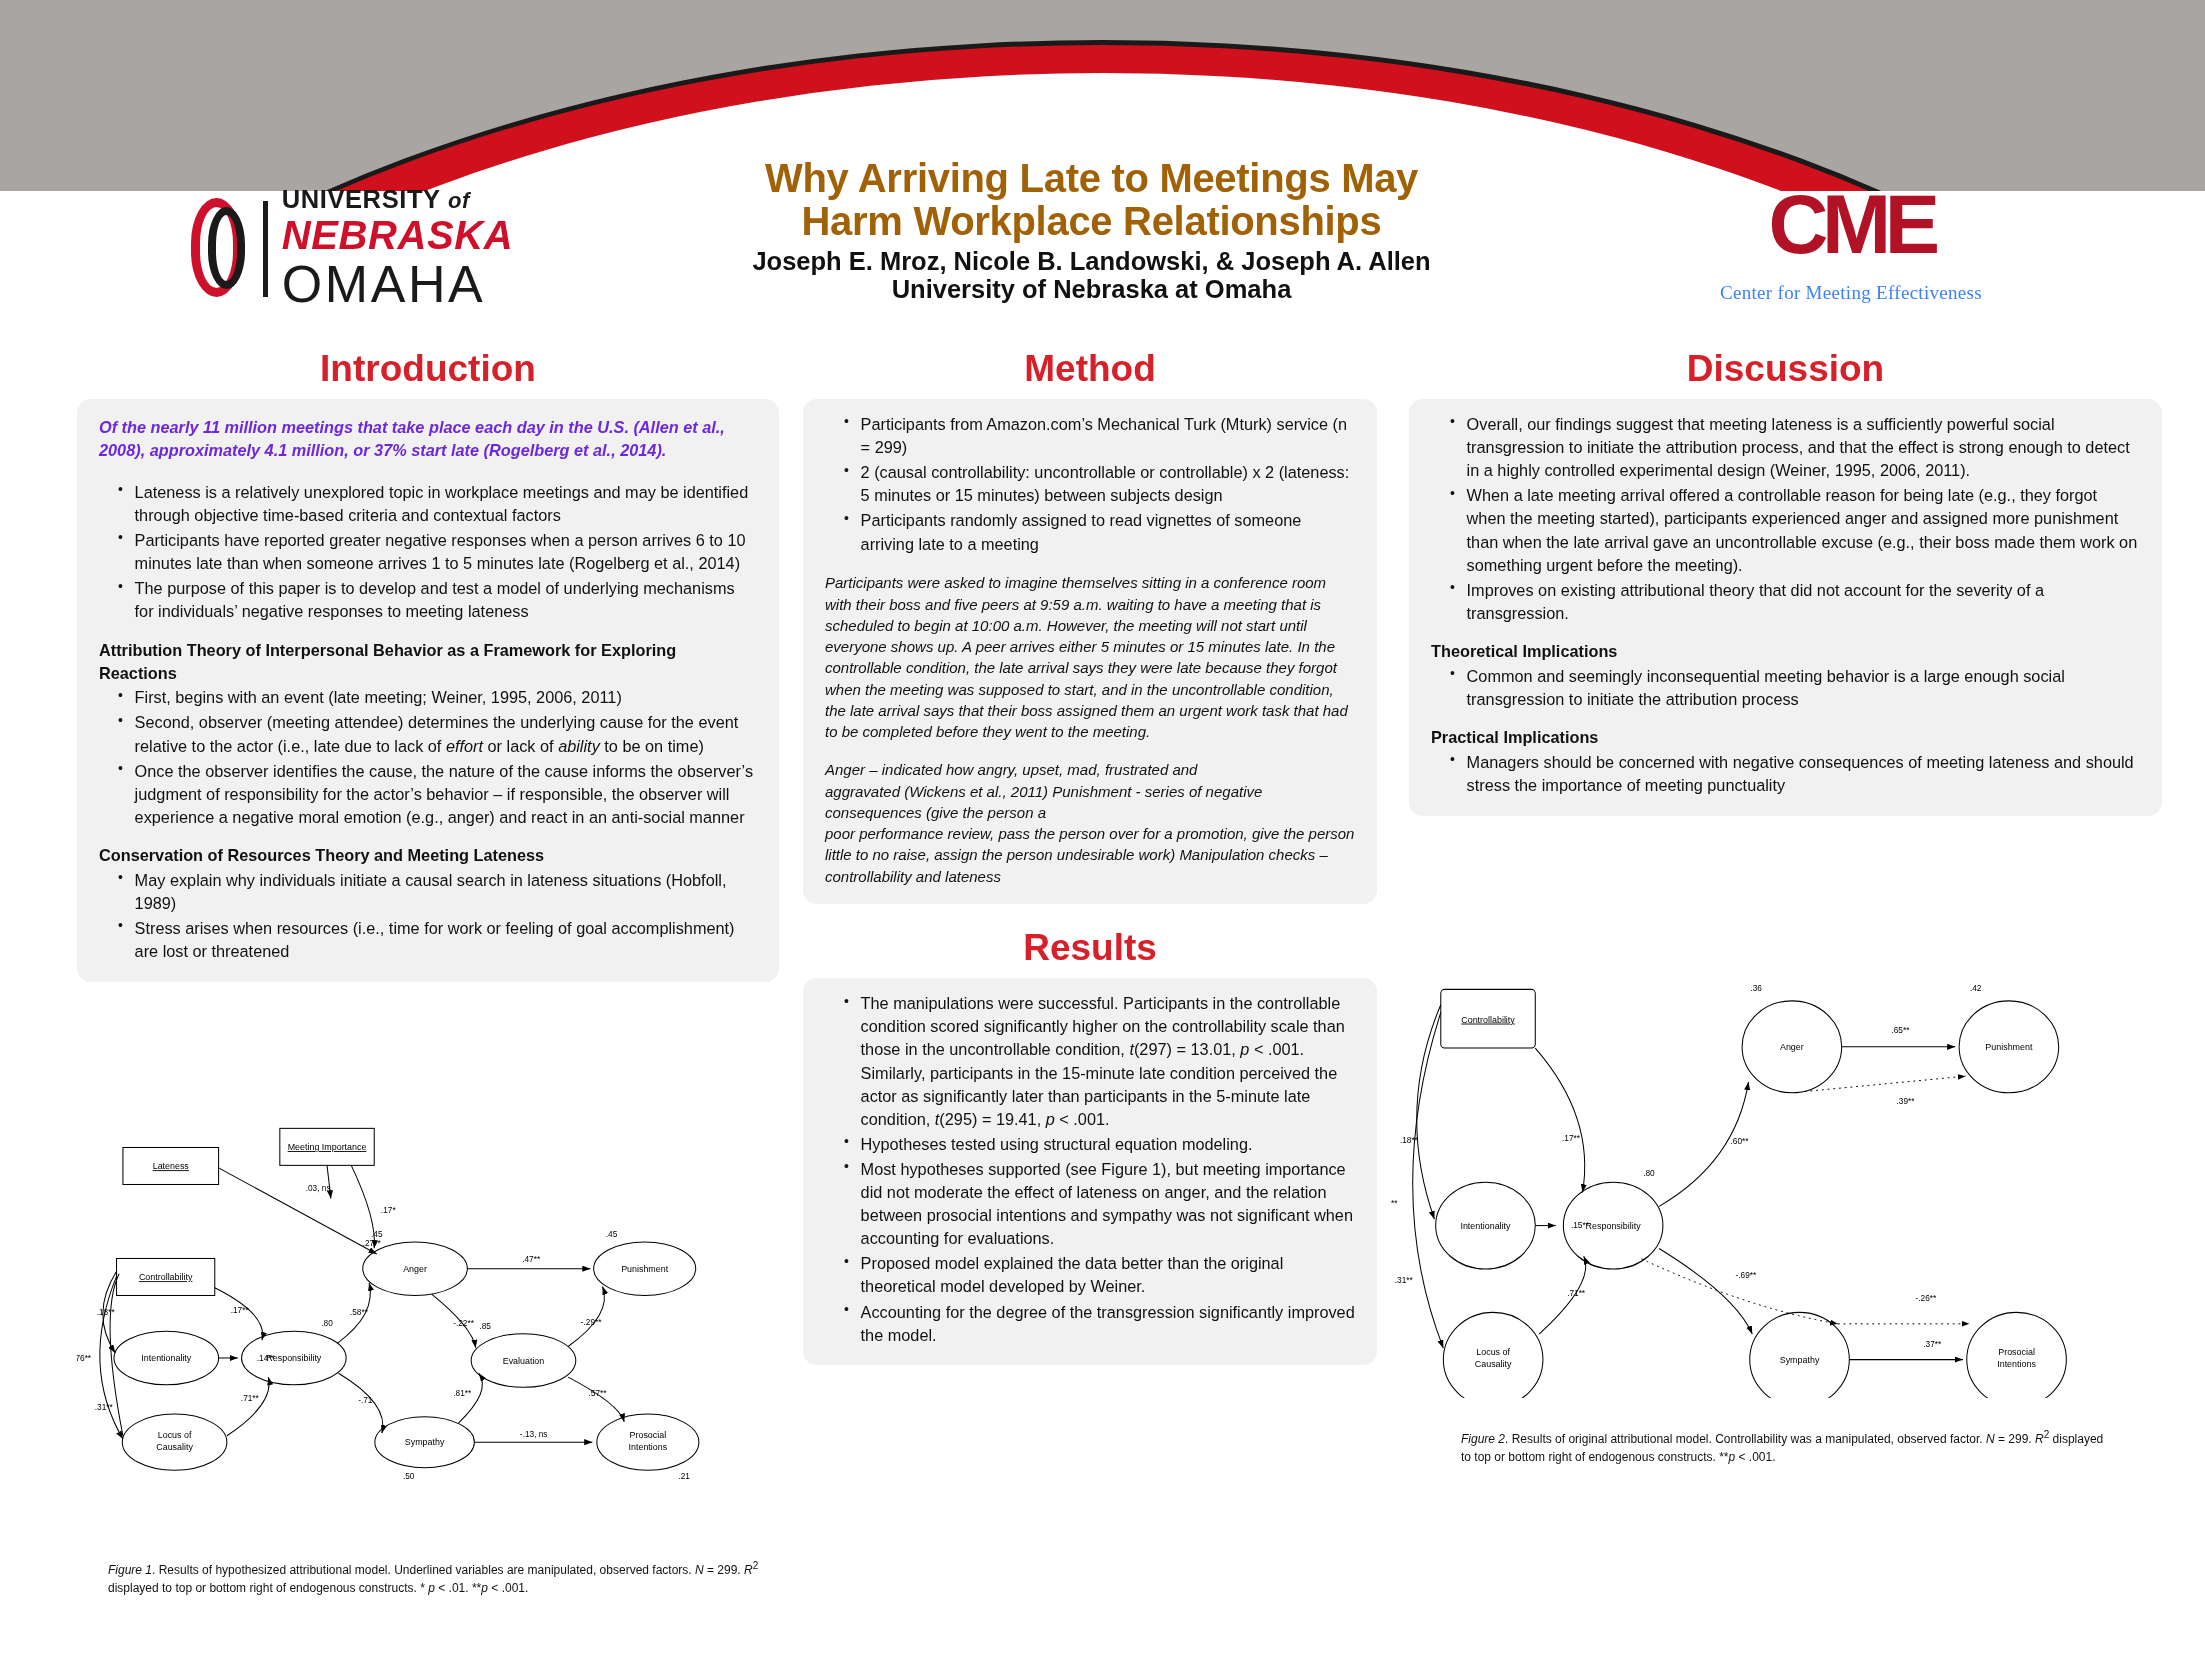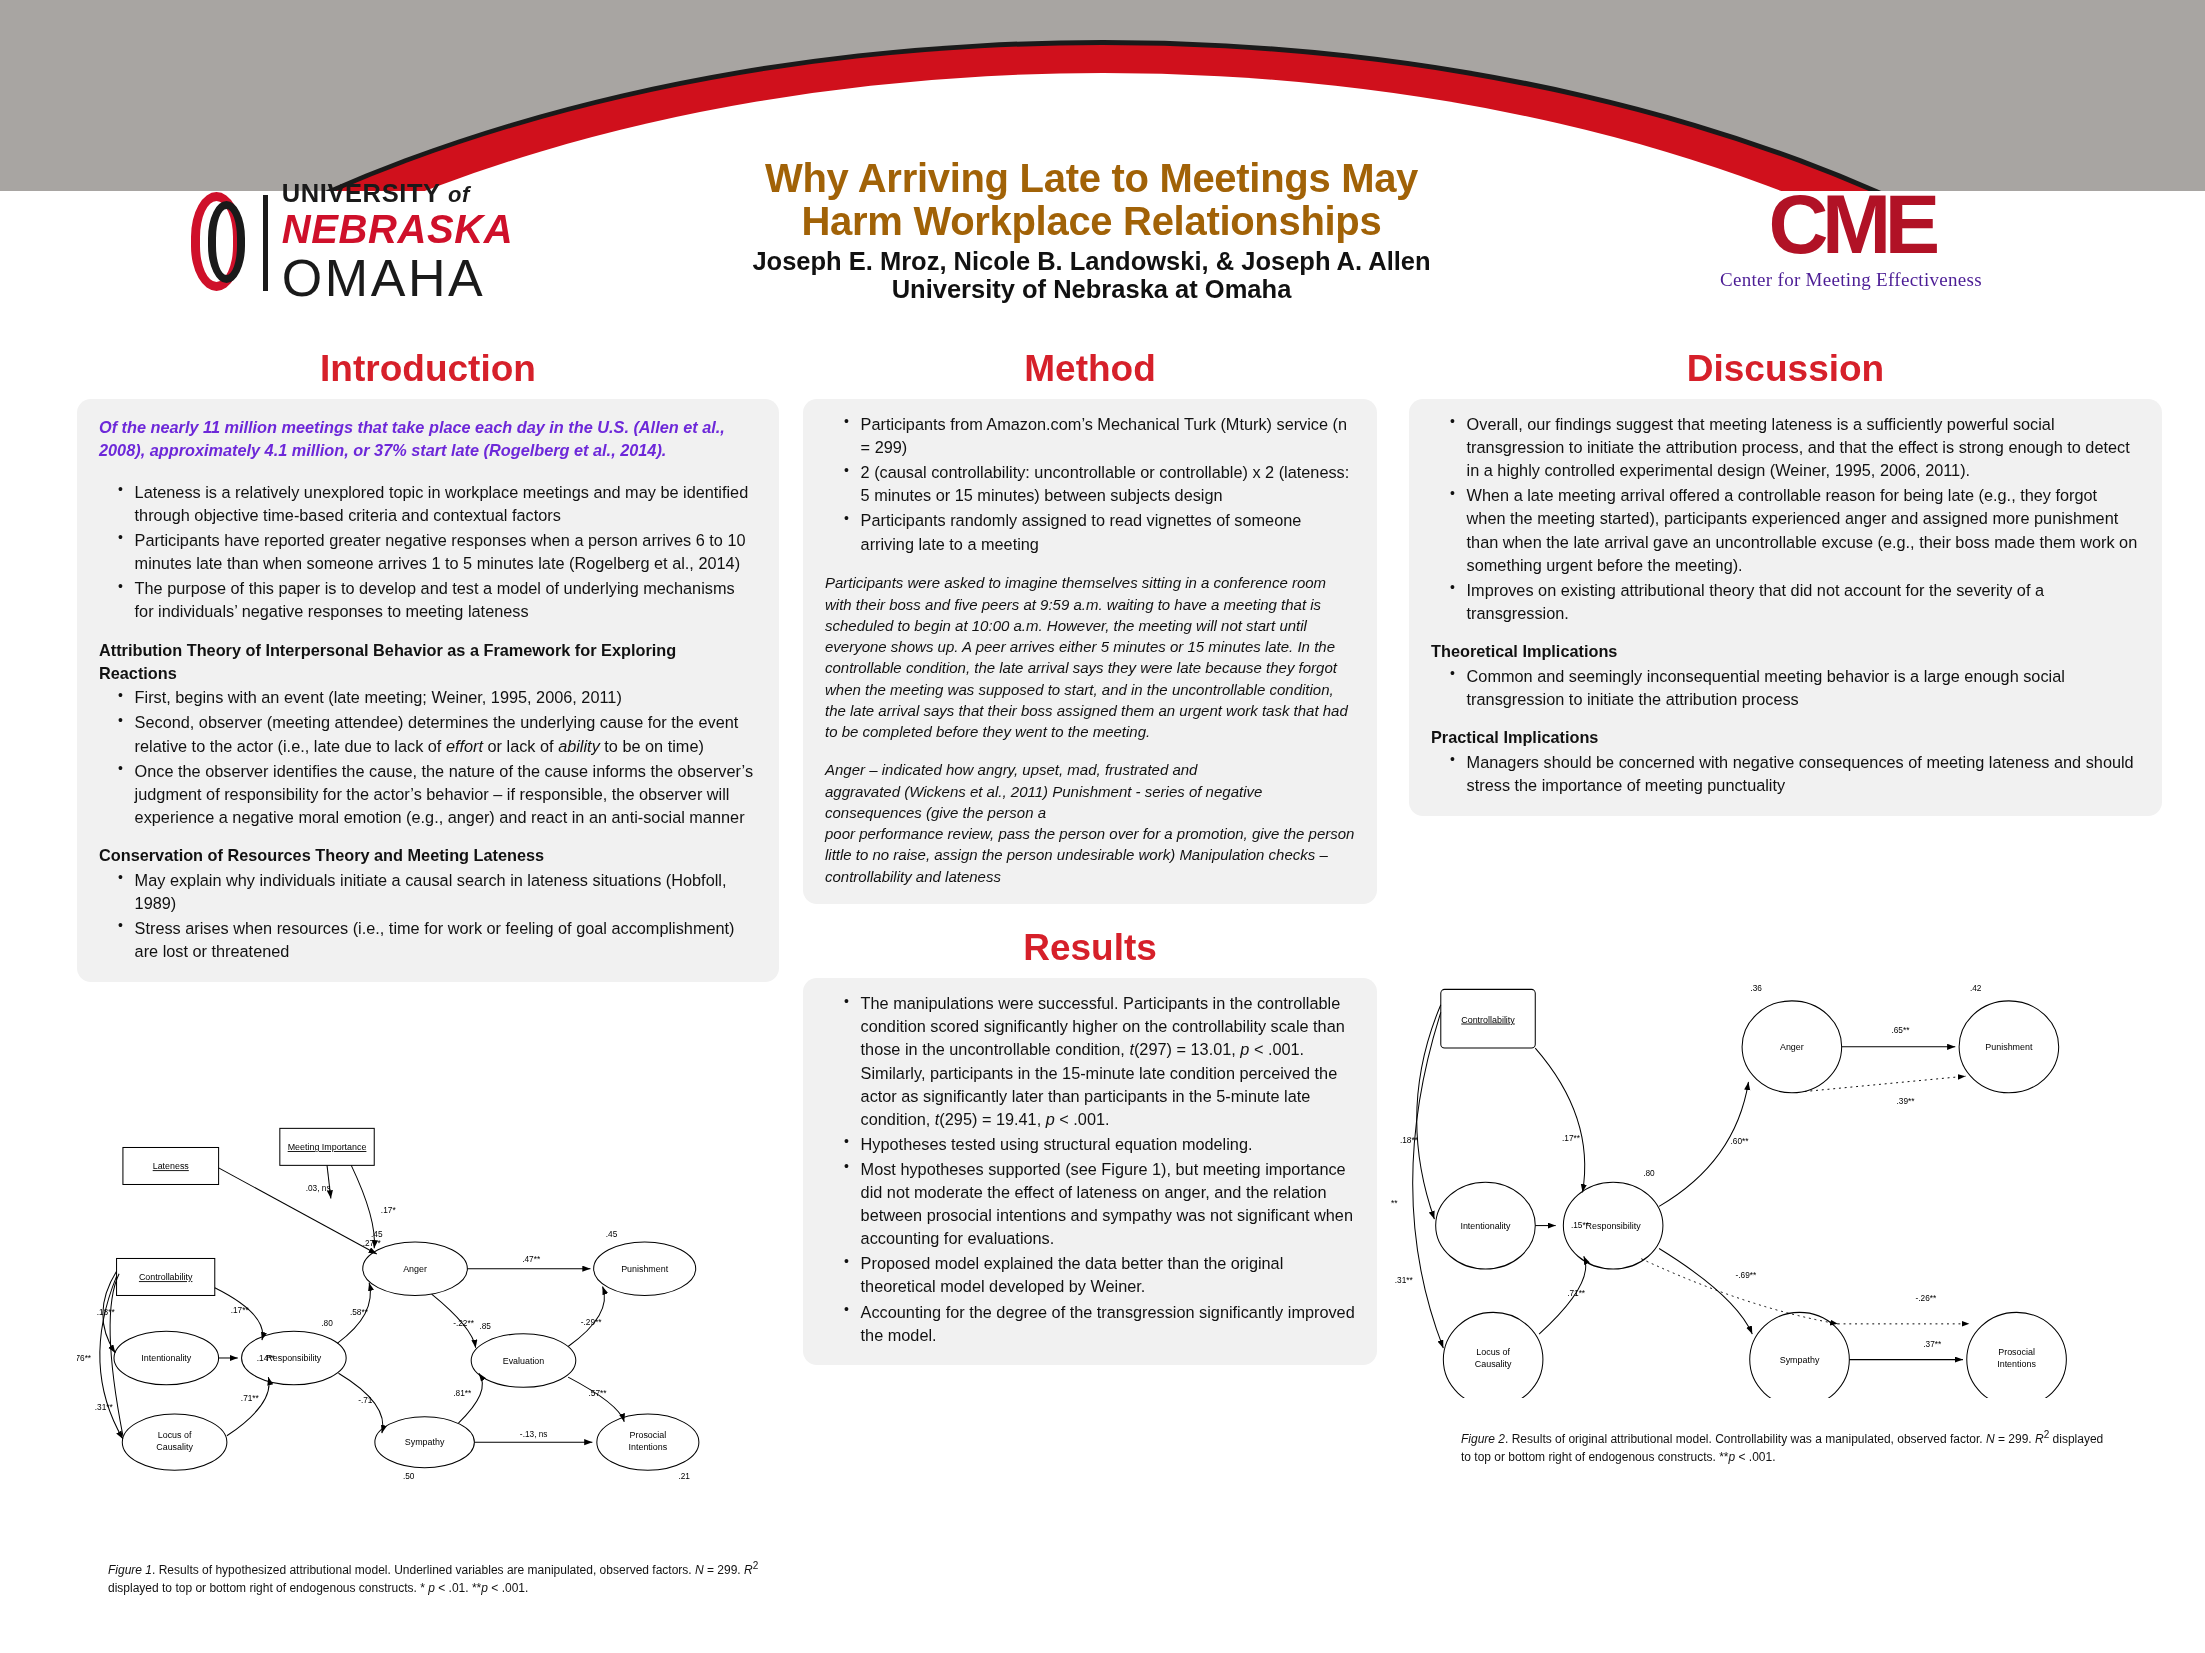--- a/index.html
+++ b/index.html
@@ -48,21 +48,21 @@
   #header {
     position: absolute;
     left: 0; top: 145px;
     width: 2205px; height: 191px;
     z-index: 3;
   }
 
   
   #uno-logo {
     position: absolute;
-    left: 191px; top: 40px;
+    left: 191px; top: 46px;
     width: 370px; height: 115px;
     display: flex; align-items: center;
   }
   #uno-logo .o-mark {
     position: relative;
     width: 55px; height: 102px;
     flex: 0 0 auto;
   }
   #uno-logo .o-mark .ring-red {
     position: absolute; left: 0; top: 0;
@@ -124,22 +124,22 @@
     position: absolute;
     left: 1685px; top: 40px;
     width: 332px; text-align: center;
   }
   #cme-logo .cme-mark {
     font-size: 83px; font-weight: bold; color: #b11226;
     letter-spacing: -6.4px; line-height: 0.96;
   }
   #cme-logo .cme-sub {
     font-family: "Liberation Serif", serif;
-    font-size: 19px; color: #4c1d95;
-    margin-top: 4px; letter-spacing: 0.3px;
+    font-size: 19px; color: #3b82f6;
+    margin-top: 17px; letter-spacing: 0.3px;
   }
 
   
   .col { position: absolute; z-index: 2; }
   #col-left  { left: 77px;  top: 350px; width: 702px; }
   #col-mid   { left: 803px; top: 350px; width: 574px;  }
   #col-right { left: 1409px; top: 350px; width: 753px; }
 
   .section-title {
     text-align: center;

